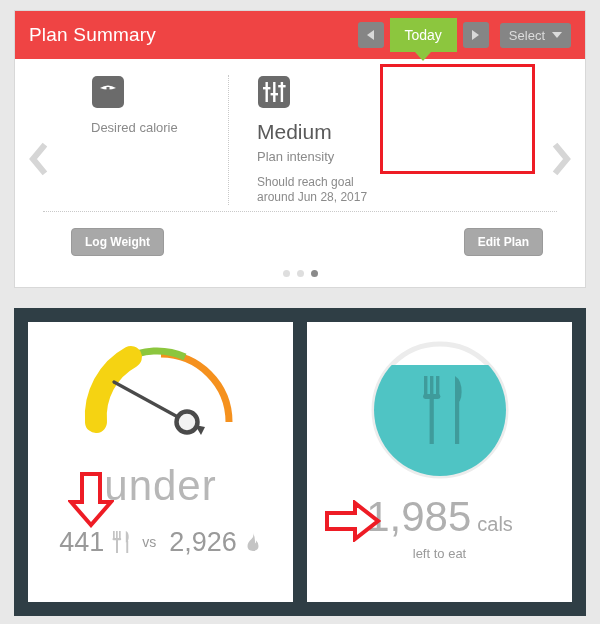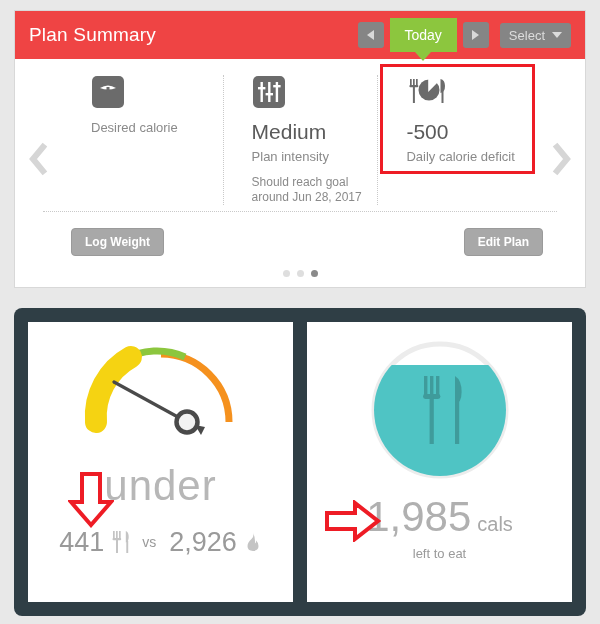--- a/index.html
+++ b/index.html
@@ -221,21 +221,20 @@
     position: absolute;
     left: 14px;
     top: 308px;
     width: 572px;
     height: 308px;
     background: #2f3e45;
     box-sizing: border-box;
     padding: 14px;
     display: flex;
     gap: 14px;
-    border-radius: 8px;
   }
   .tile {
     background: #ffffff;
     flex: 1;
     position: relative;
   }
 
   
   .gauge-wrap {
     position: absolute;
@@ -398,40 +397,20 @@
               <rect x="13.6" y="18" width="7.4" height="2.4"></rect>
               <rect x="21.2" y="10" width="7.4" height="2.4"></rect>
             </g>
           </svg>
         </div>
         <div class="stat-value">Medium</div>
         <div class="stat-label">Plan intensity</div>
         <div class="stat-sub">Should reach goal around Jun 28, 2017</div>
       </div>
 
-      <div class="stat s3">
-        <div class="stat-icon">
-          <svg width="46" height="34" viewBox="0 0 46 34">
-            <g fill="#6b6b6b">
-              <rect x="4" y="4" width="1.7" height="7"></rect>
-              <rect x="7" y="4" width="1.7" height="7"></rect>
-              <rect x="10" y="4" width="1.7" height="7"></rect>
-              <rect x="3.4" y="10" width="8.9" height="2.2" rx="1"></rect>
-              <rect x="6.9" y="11" width="2" height="17"></rect>
-              <path d="M34.5 4 q4.5 1 4.5 7 q0 6 -4.5 7 z"></path>
-              <rect x="35.5" y="16" width="2" height="12"></rect>
-              <circle cx="23" cy="15" r="10.5"></circle>
-            </g>
-            <path d="M23 15 L23 4.5 A10.5 10.5 0 0 1 30.4 7.6 Z" fill="#ffffff"></path>
-            <path d="M23 15 L23 4.5 A10.5 10.5 0 0 1 30.4 7.6 Z" fill="none" stroke="#ffffff" stroke-width="1.6"></path>
-          </svg>
-        </div>
-        <div class="stat-value">-500</div>
-        <div class="stat-label">Daily calorie deficit</div>
-      </div>
 
     </div>
 
     <div class="plan-footer">
       <div class="btn log">Log Weight</div>
       <div class="btn edit">Edit Plan</div>
       <div class="dots">
         <span class="dot"></span>
         <span class="dot"></span>
         <span class="dot active"></span>

